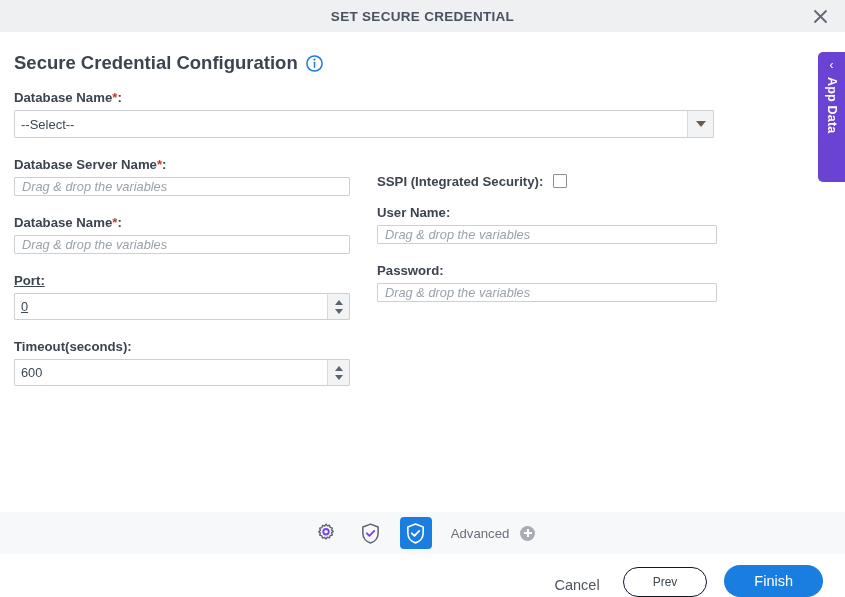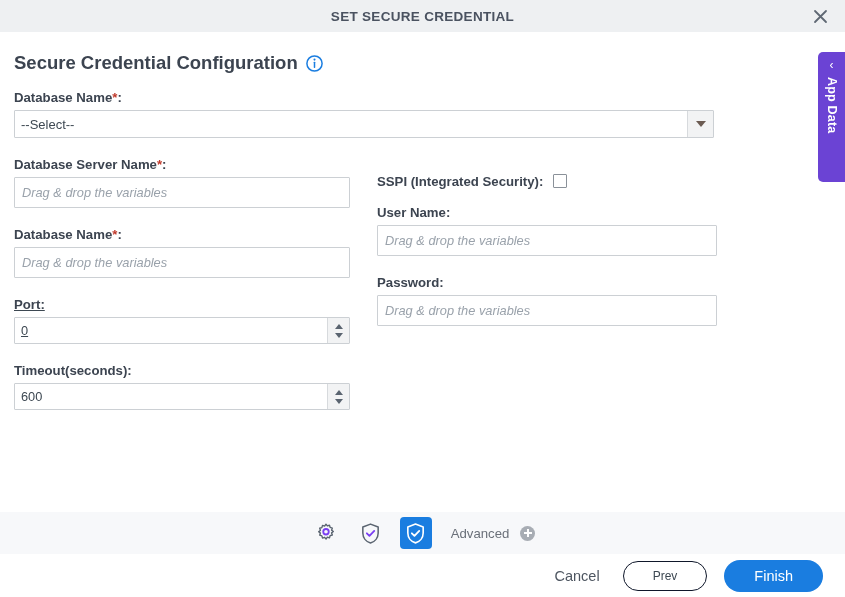--- a/index.html
+++ b/index.html
@@ -70,21 +70,21 @@
     font-size: 13.2px;
     font-weight: 700;
     color: #3c4450;
     margin-bottom: 5px;
     white-space: nowrap;
   }
   .req { color: #c0392b; font-weight: 700; }
 
   .textbox {
     width: 100%;
-    height: 31px;
+    height: 19px;
     border: 1px solid #ccd0d4;
     background: #fff;
     font-size: 12.8px;
     color: #7f1d1d;
     padding: 0 7px;
     font-family: "Liberation Sans", sans-serif;
     border-radius: 1px;
   }
   .textbox::placeholder {
     color: #9aa2ab;
@@ -209,21 +209,21 @@
   .plus-badge::before { left:3.5px; top:6.8px; width:8px; height:1.8px; }
   .plus-badge::after  { top:3.5px; left:6.6px; width:1.8px; height:8px; }
 
   
   .actionbar {
     position: absolute;
     left: 0; top: 554px;
     width: 845px; height: 43px;
     background: #fff;
     display: flex;
-    align-items: center;
+    align-items: flex-end;
     justify-content: flex-end;
     gap: 17px;
     padding-right: 22px;
   }
   .btn-text {
     font-size: 14.5px;
     color: #4d5560;
     cursor: pointer;
     background: none; border: none;
     font-family: "Liberation Sans", sans-serif;

